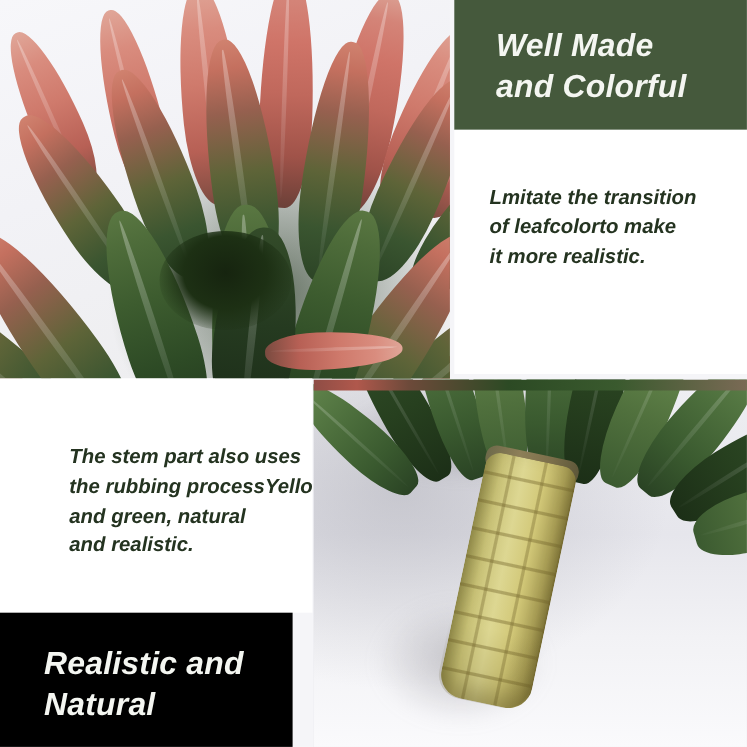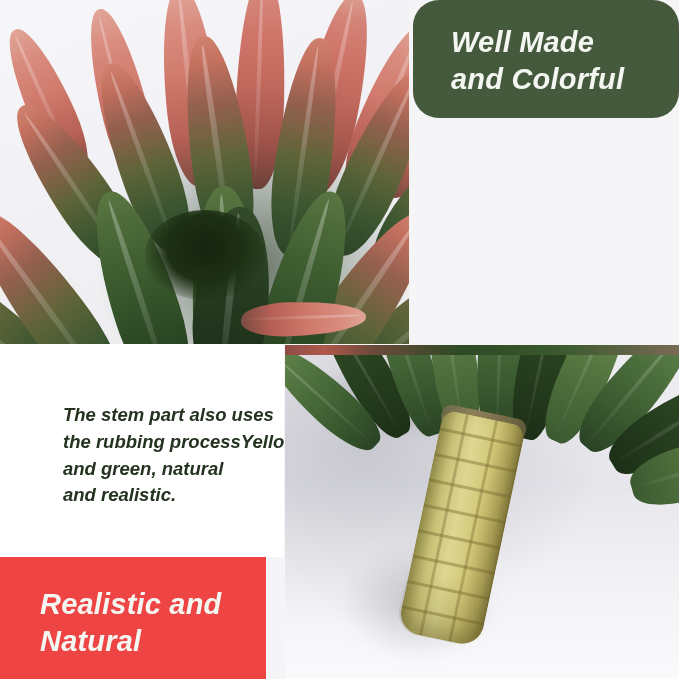--- a/index.html
+++ b/index.html
@@ -24,39 +24,38 @@
   
   #photo-leaves {
     left: 0; top: 0; width: 409px; height: 344px;
     background: #f6f6f9;
   }
 
   
   #block-headline-top {
     left: 413px; top: 0; width: 266px; height: 118px;
     background: #45593c;
-    border-radius: 26px;
   }
 
   
   #text-feature-top {
     left: 413px; top: 118px; width: 266px; height: 222px;
     background: #ffffff;
   }
 
   
   #text-feature-bottom {
     left: 0; top: 344px; width: 284px; height: 213px;
     background: #ffffff;
   }
 
   
   #block-headline-bottom {
     left: 0; top: 557px; width: 266px; height: 122px;
-    background: #ef4444;
+    background: #000000;
   }
 
   
   #photo-stem {
     left: 285px; top: 345px; width: 394px; height: 334px;
     background: #e9e9ee;
   }
 
   
   .headline {
@@ -255,20 +254,25 @@
     <div class="leaf redpale" style="left:224px;top:196px;width:34px;height:125px;transform:rotate(88deg);"></div>
 
     <div id="leaf-core"></div>
   </div>
 
   <div class="panel" id="block-headline-top">
     <div class="headline" id="headline-top-text">Well Made
 and Colorful</div>
   </div>
 
+  <div class="panel" id="text-feature-top">
+    <div class="feature-text" id="feature-top-text">Lmitate the transition
+of leafcolorto make
+it more realistic.</div>
+  </div>
 
   <div class="panel" id="text-feature-bottom">
     <div class="feature-text" id="feature-bottom-text">The stem part also uses
 the rubbing processYellow
 and green, natural
 and realistic.</div>
   </div>
 
   <div class="panel" id="block-headline-bottom">
     <div class="headline" id="headline-bottom-text">Realistic and

